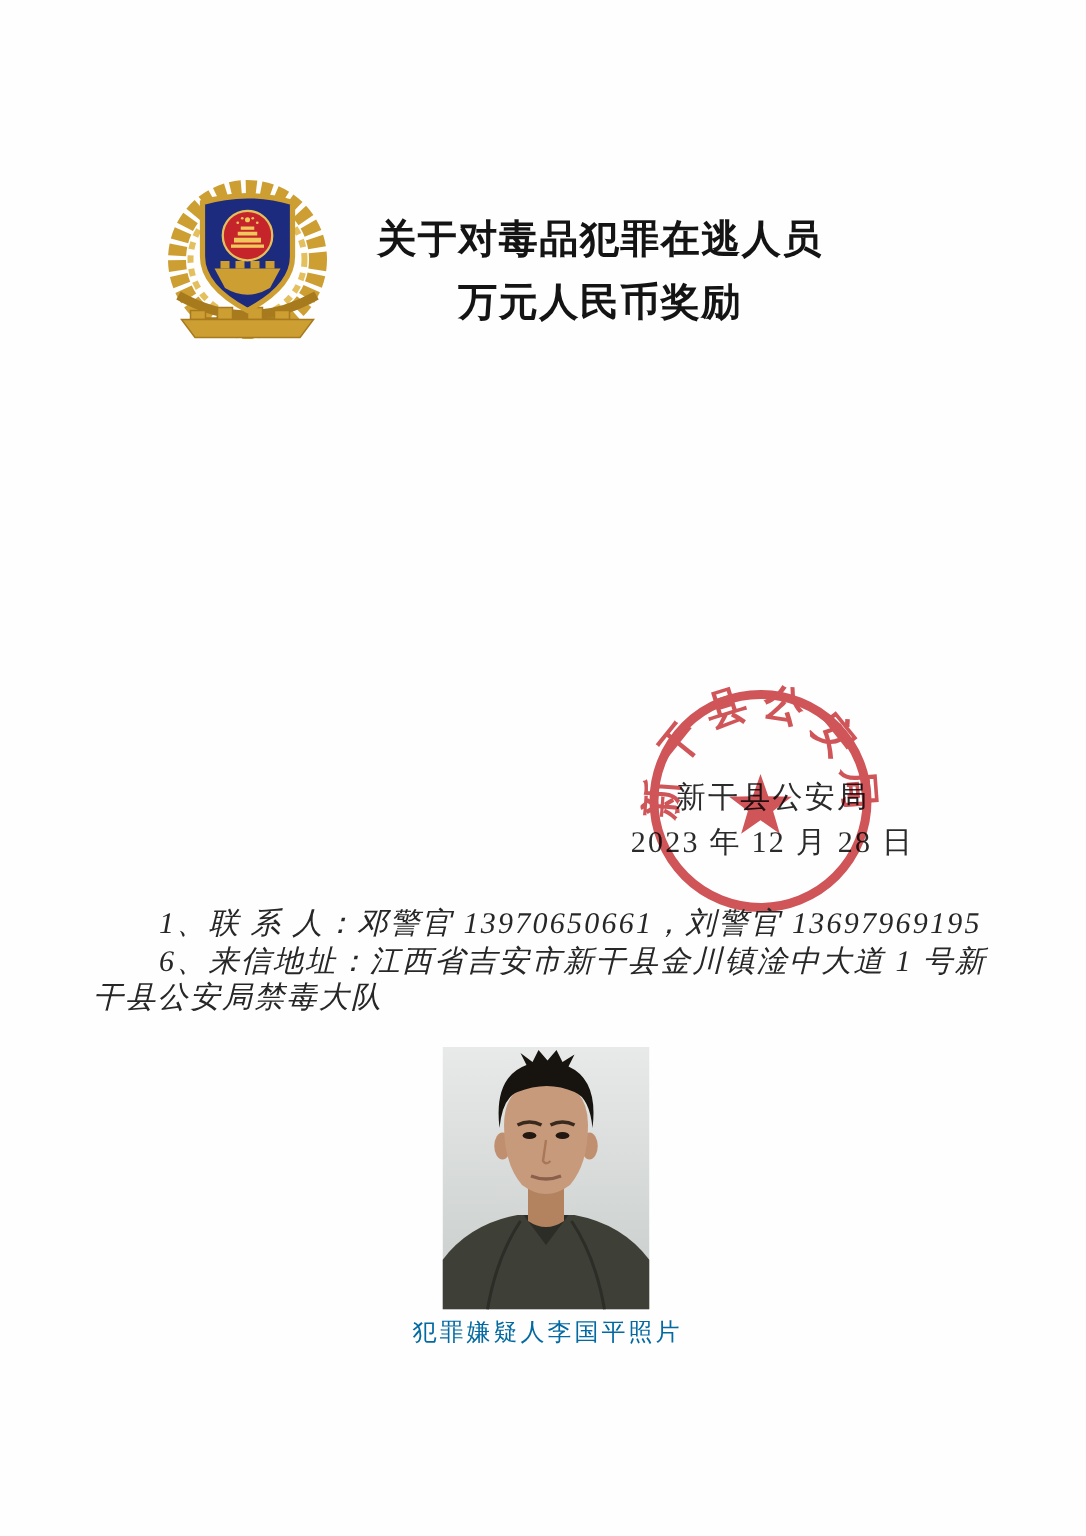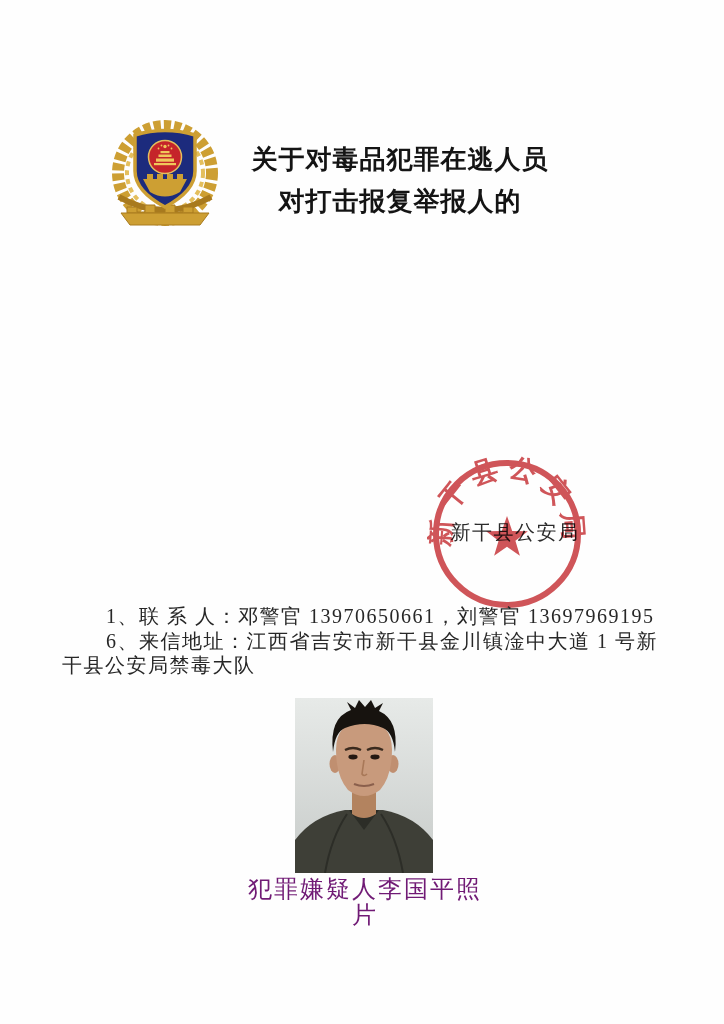--- a/index.html
+++ b/index.html
@@ -94,41 +94,42 @@
     top: 604px;
     width: 600px;
   }
   .contact-block p {
     margin: 0;
     font-size: 20px;
     line-height: 24.6px;
     letter-spacing: 1.5px;
     text-align: left;
     text-indent: 2.2em;
+    font-style: italic;
   }
 
   
   .photo {
     position: absolute;
     left: 295px;
     top: 698px;
     width: 138px;
     height: 175px;
   }
 
   
   .photo-caption {
     position: absolute;
     left: 245px;
     top: 876px;
     width: 240px;
     text-align: center;
-    font-size: 24px;
+    font-size: 16px;
     letter-spacing: 2px;
-    color: #701a75;
+    color: #0369a1;
     line-height: 26px;
   }
 </style>
 </head>
 <body>
 
 <div class="page">
 
   <svg class="emblem" viewBox="0 0 120 112" aria-hidden="true">
 
@@ -158,28 +159,29 @@
       <rect x="42" y="59" width="6" height="5"></rect>
       <rect x="52" y="59" width="6" height="5"></rect>
       <rect x="62" y="59" width="6" height="5"></rect>
       <rect x="72" y="59" width="6" height="5"></rect>
       <path d="M38,64 H82 L75,77 Q60,86 45,77 Z"></path>
     </g>
   </svg>
 
   <div class="title-block">
     <div class="title-line">关于对毒品犯罪在逃人员</div>
-    <div class="title-line">对打击报复举报人的</div>
+    <div class="title-line">万元人民币奖励</div>
   </div>
 
   <div class="body-block">
   </div>
 
   <div class="signature-block">
     <div class="signature-org">新干县公安局</div>
+    <div class="signature-date">2023 年 12 月 28 日</div>
   </div>
 
   <svg class="seal" viewBox="0 0 160 160" aria-hidden="true">
     <circle cx="80" cy="80" r="71" fill="none" stroke="#c8373b" stroke-width="6"></circle>
     <path id="sealArc" d="M 28.3,104.1 A 57,57 0 1 1 131.7,104.1" fill="none"></path>
     <text font-size="27" fill="#c8373b" letter-spacing="7" font-family="Liberation Serif, DejaVu Serif, serif" font-weight="700">
       <textPath href="#sealArc" startOffset="50%" text-anchor="middle">新干县公安局</textPath>
     </text>
     <polygon fill="#c8373b" points="80,62 85.2,76.9 100.9,77.2 88.4,86.7 92.9,101.8 80,92.8 67.1,101.8 71.6,86.7 59.1,77.2 74.8,76.9"></polygon>
   </svg>

